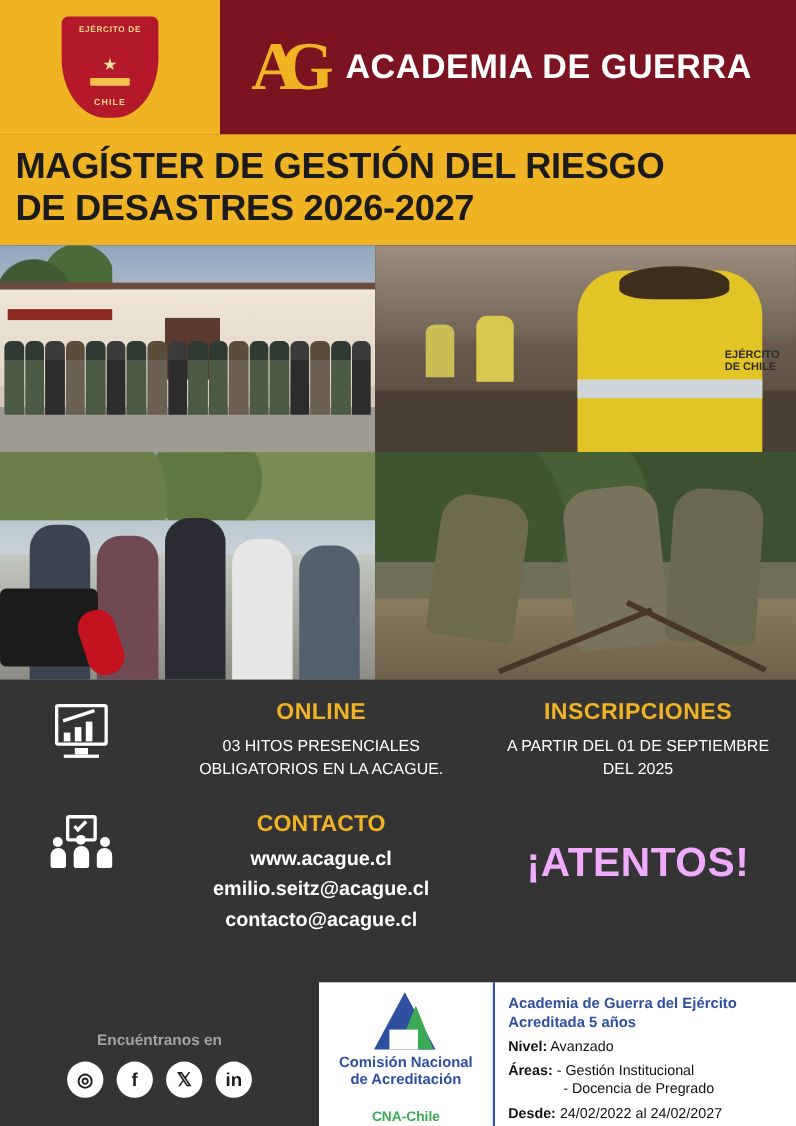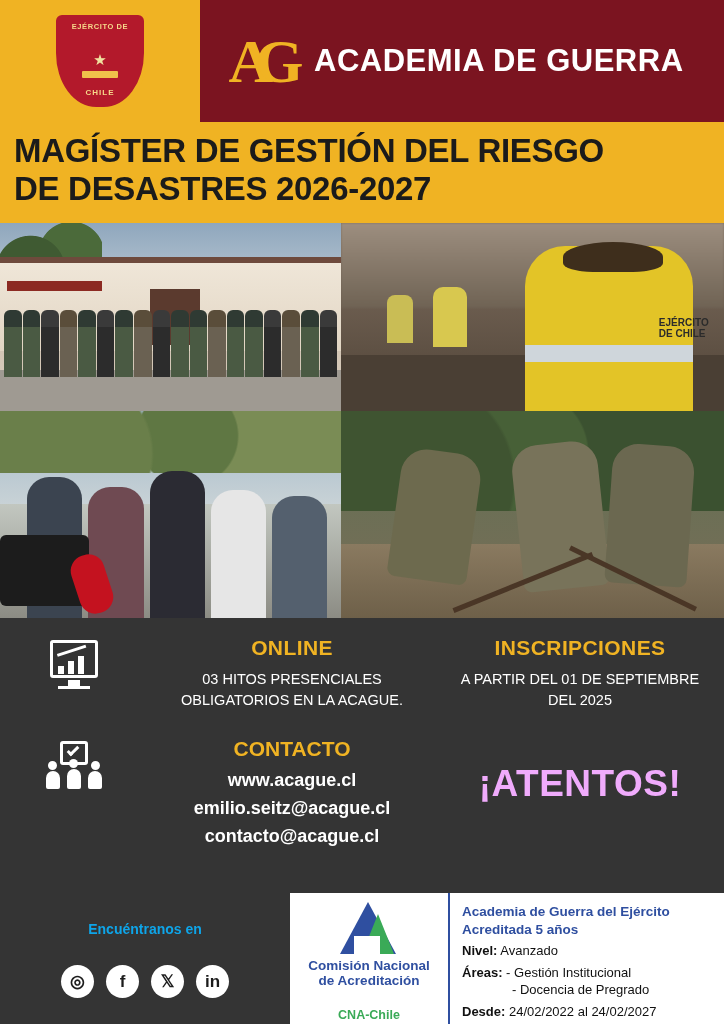--- a/index.html
+++ b/index.html
@@ -310,21 +310,21 @@
     background: #343434;
     display: flex; align-items: flex-end;
     position: relative;
   }
   .social {
     width: 290px;
     padding: 0 0 26px 0;
     text-align: center;
   }
   .social .lbl {
-    color: #0ea5e9; font-size: 14px; font-weight: bold; margin-bottom: 28px;
+    color: #a3a3a3; font-size: 14px; font-weight: bold; margin-bottom: 12px;
   }
   .social .icons { display: flex; gap: 12px; justify-content: center; }
   .social .icons span {
     width: 33px; height: 33px; border-radius: 50%;
     background: #ffffff; color: #1c1c1c;
     display: flex; align-items: center; justify-content: center;
     font-size: 17px; font-weight: bold;
   }
   .cna {
     position: absolute; right: 0; bottom: 0;

